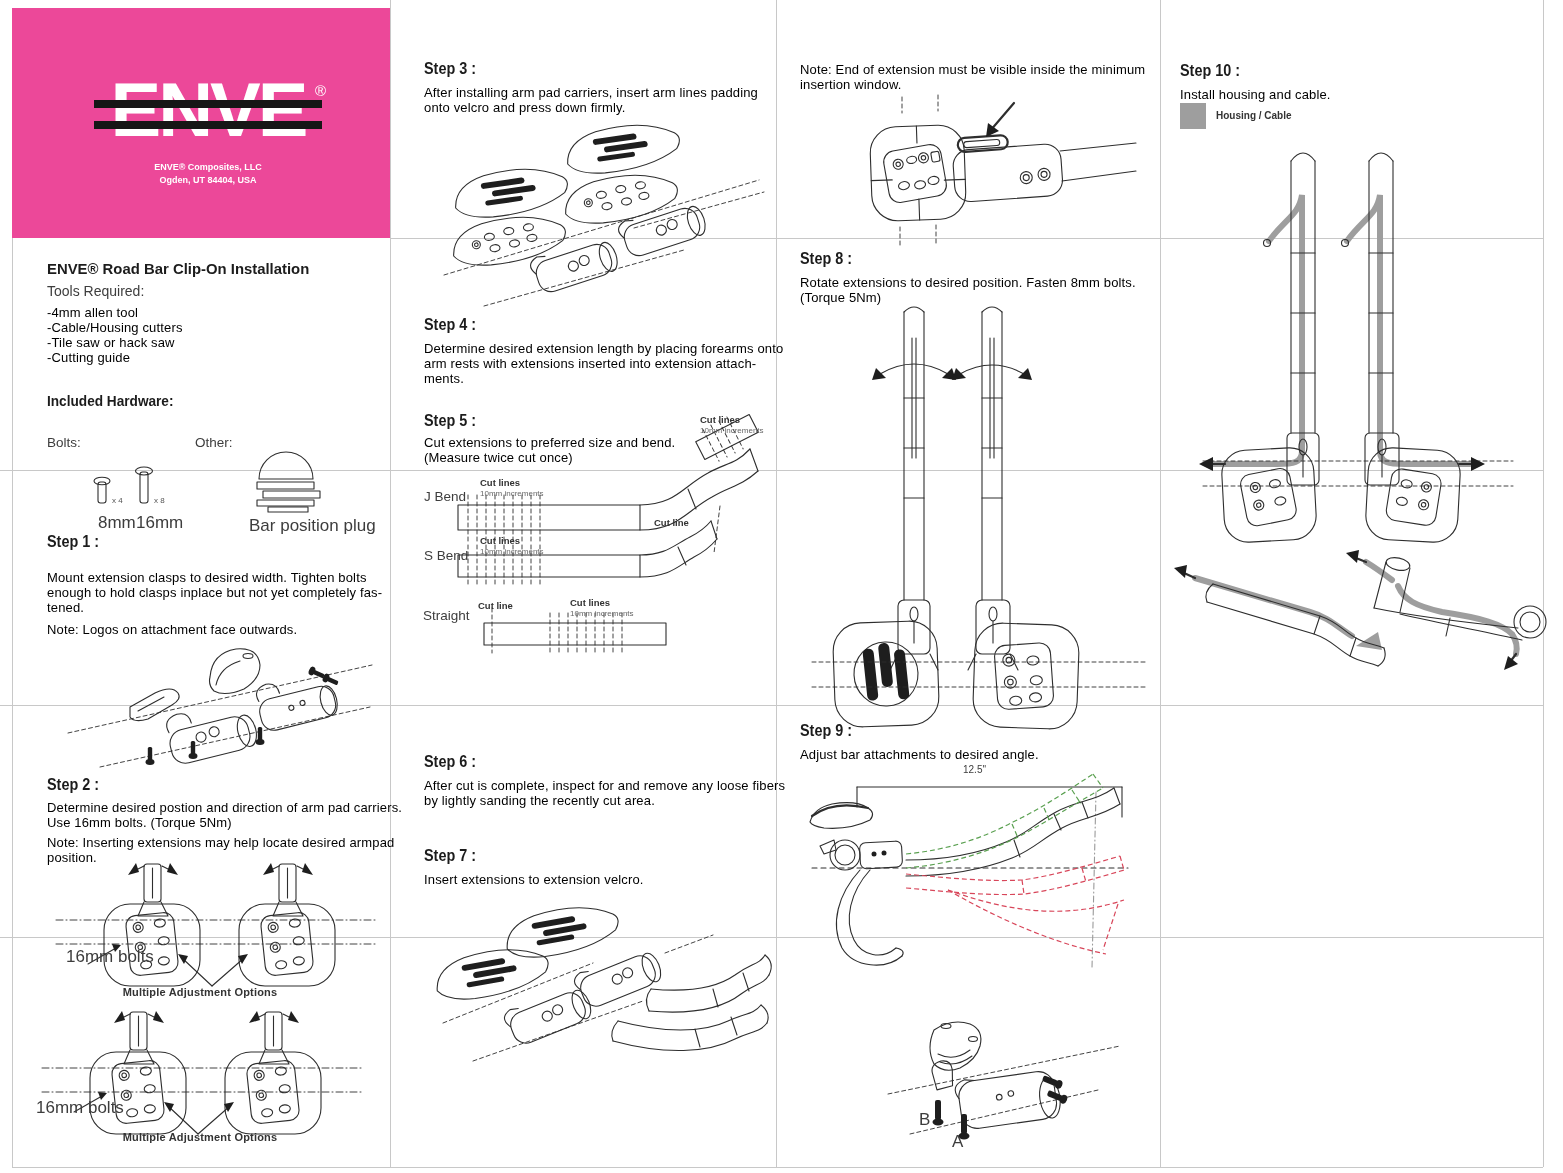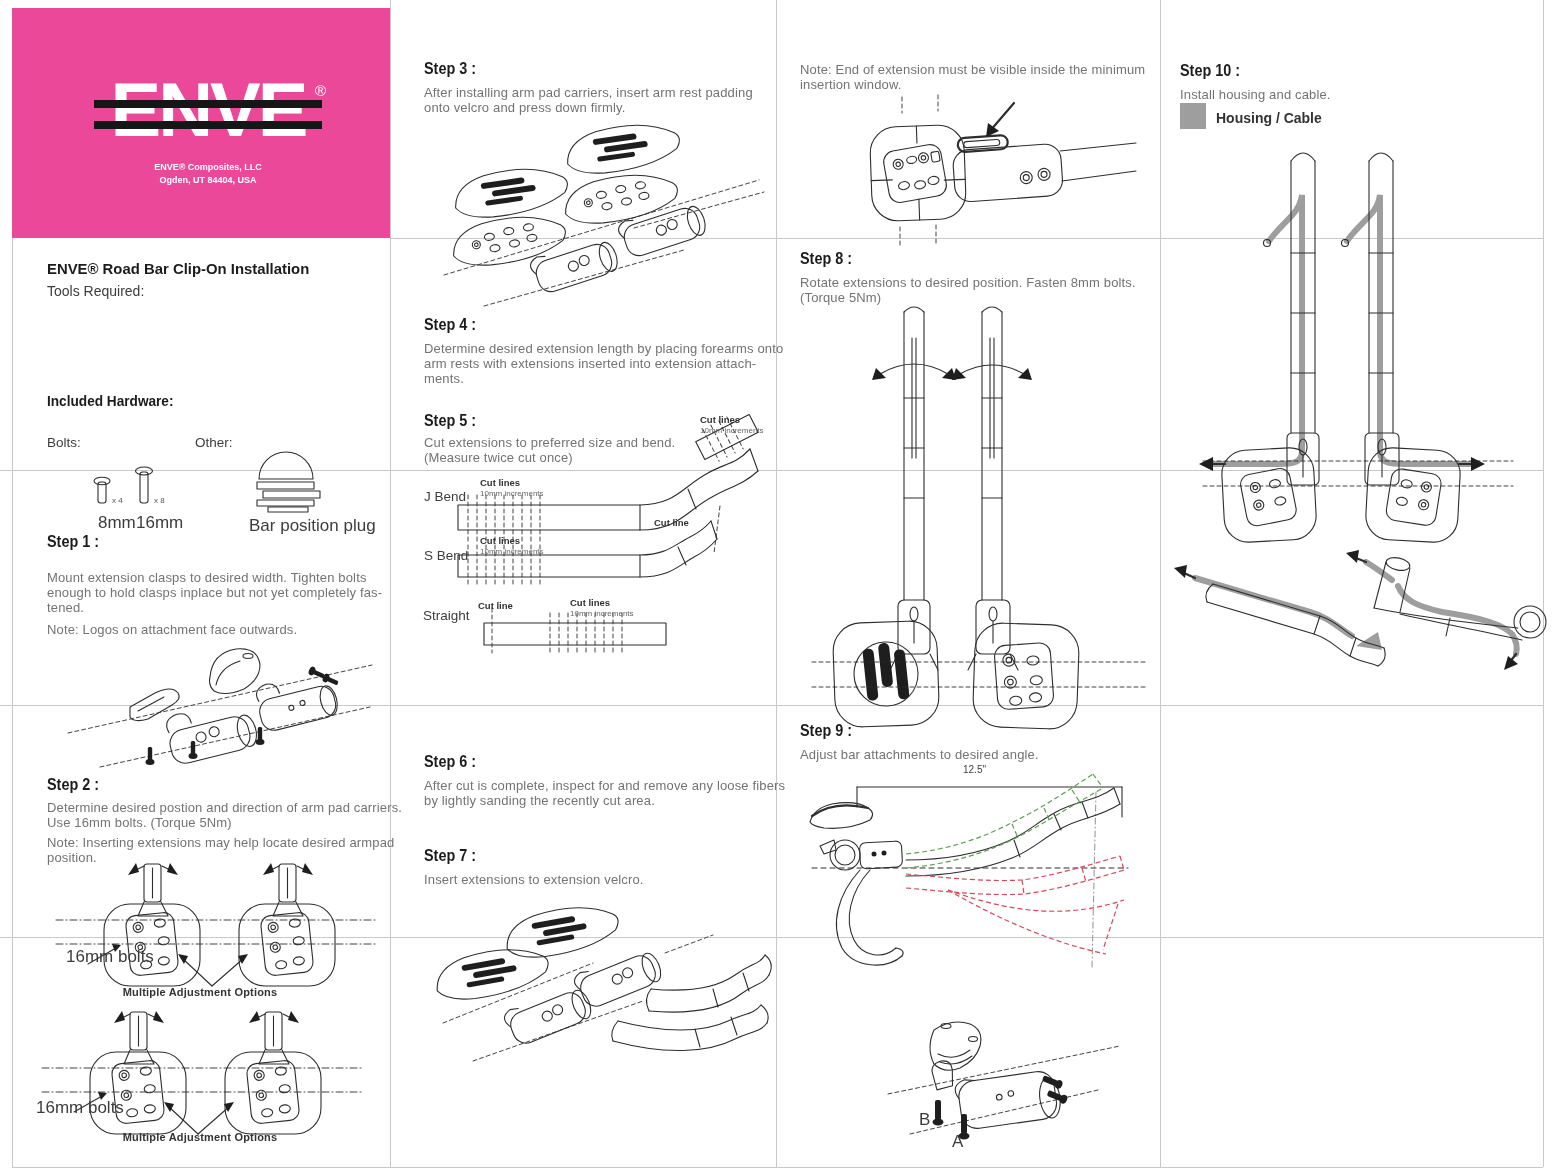--- a/index.html
+++ b/index.html
@@ -5,21 +5,21 @@
   html,body{margin:0;padding:0;background:#fff}
   .page{position:relative;width:1563px;height:1173px;background:#fff;overflow:hidden;
         font-family:"Liberation Sans",sans-serif;color:#3a3a3a}
   .abs{position:absolute}
   .vline{position:absolute;width:1px;background:#c8c8c8}
   .hline{position:absolute;height:1px;background:#c8c8c8}
   .logo-box{position:absolute;left:12px;top:8px;width:378px;height:230px;background:#ec4899}
   .title{font-size:15.5px;font-weight:bold;color:#1c1c1c;transform:scaleX(.96);transform-origin:left top;white-space:nowrap}
   .h2{font-size:14.5px;font-weight:bold;color:#1c1c1c;transform:scaleX(.94);transform-origin:left top;white-space:nowrap}
   .steph{font-size:16px;font-weight:bold;color:#1c1c1c;transform:scaleX(.9);transform-origin:left top;white-space:nowrap}
-  .body{font-size:13px;line-height:15px;color:#737373;white-space:pre-line;letter-spacing:.15px}
+  .body{font-size:13px;line-height:15px;color:#000000;white-space:pre-line;letter-spacing:.15px}
   .sub{font-size:13.5px;color:#3d3d3d;white-space:nowrap}
   .lblb{font-size:9.5px;font-weight:bold;color:#333;white-space:nowrap}
   .lbls{font-size:8px;color:#666;white-space:nowrap}
   .lbl{font-size:17px;color:#3d3d3d;white-space:nowrap}
   .lbltiny{font-size:8px;color:#555;white-space:nowrap}
   .lbladj{font-size:11px;font-weight:bold;color:#333;letter-spacing:.2px;text-align:center}
   svg{display:block;position:absolute;overflow:visible}
   .ln{stroke:#2e2e2e;fill:none;stroke-width:1.1;stroke-linecap:round;stroke-linejoin:round}
   .thk{stroke-width:2.2}
   .dsh{stroke-dasharray:4 3;stroke-width:.9}
@@ -49,20 +49,24 @@
       <rect x="82" y="92" width="228" height="8" fill="#161616"></rect>
       <rect x="82" y="113" width="228" height="8" fill="#161616"></rect>
       <text x="303" y="88" font-size="15" fill="#ffffff">®</text>
       <text x="196" y="162" text-anchor="middle" font-size="9" font-weight="bold" fill="#ffffff">ENVE® Composites, LLC</text>
       <text x="196" y="175" text-anchor="middle" font-size="9" font-weight="bold" fill="#ffffff">Ogden, UT 84404, USA</text>
     </svg>
   </div>
 
   <div class="abs title" style="left:47px;top:260px">ENVE® Road Bar Clip-On Installation</div>
   <div class="abs sub" style="left:47px;top:283px;font-size:14px">Tools Required:</div>
+  <div class="abs body" style="left:47px;top:305px">-4mm allen tool
+-Cable/Housing cutters
+-Tile saw or hack saw
+-Cutting guide</div>
 
   <div class="abs h2" style="left:47px;top:393px">Included Hardware:</div>
   <div class="abs sub" style="left:47px;top:435px">Bolts:</div>
   <div class="abs sub" style="left:195px;top:435px">Other:</div>
 
   <svg style="left:88px;top:460px" width="80" height="50" viewBox="0 0 80 50">
     <g class="ln">
       <rect x="10" y="22" width="8" height="21" rx="2.5"></rect>
       <ellipse cx="14" cy="21" rx="8" ry="3.8"></ellipse>
     </g>
@@ -188,21 +192,21 @@
   <div class="abs lbl" style="left:66px;top:947px">16mm bolts</div>
   <div class="abs lbladj" style="left:100px;top:986px;width:200px">Multiple Adjustment Options</div>
 
   <svg style="left:28px;top:1006px" width="350" height="130" viewBox="0 0 330 130">
     <use href="#pad-pair"></use>
   </svg>
   <div class="abs lbl" style="left:36px;top:1098px">16mm bolts</div>
   <div class="abs lbladj" style="left:100px;top:1131px;width:200px">Multiple Adjustment Options</div>
 
   <div class="abs steph" style="left:424px;top:60px">Step 3 :</div>
-  <div class="abs body" style="left:424px;top:85px">After installing arm pad carriers, insert arm rest padding
+  <div class="abs body" style="left:424px;top:85px">After installing arm pad carriers, insert arm lines padding
 onto velcro and press down firmly.</div>
 
   <svg style="left:424px;top:110px" width="345" height="200" viewBox="0 0 345 200">
     <defs>
       <g id="pad-striped" class="ln">
         <path d="M-58,8 Q-56,-14 -26,-20 Q22,-27 52,-8 Q60,-2 52,8 Q24,24 -22,22 Q-50,20 -58,8 Z"></path>
         <rect class="dk" x="-30" y="-13" width="44" height="6" rx="3"></rect>
         <rect class="dk" x="-20" y="-4" width="44" height="6" rx="3"></rect>
         <rect class="dk" x="-28" y="5" width="38" height="5" rx="2.5"></rect>
       </g>
@@ -578,21 +582,21 @@
       <rect class="dk" x="10" y="9" width="15" height="6" rx="2"></rect>
         <ellipse class="dk" cx="27" cy="12" rx="3.5" ry="4.5"></ellipse>
     </g>
   </svg>
   <div class="abs lbl" style="left:919px;top:1110px">B</div>
   <div class="abs lbl" style="left:952px;top:1132px">A</div>
 
   <div class="abs steph" style="left:1180px;top:62px">Step 10 :</div>
   <div class="abs body" style="left:1180px;top:87px">Install housing and cable.</div>
   <div class="abs" style="left:1180px;top:103px;width:26px;height:26px;background:#9e9e9e"></div>
-  <div class="abs lblb" style="left:1216px;top:110px;font-size:14px">Housing / Cable</div>
+  <div class="abs lblb" style="left:1216px;top:110px;font-size:10px">Housing / Cable</div>
 
   <svg style="left:1173px;top:133px" width="372" height="432" viewBox="0 0 372 432">
 
     <path class="gry" d="M96,108 C112,86 126,82 129,62 V318 C129,330 120,331 104,331 L40,331"></path>
     <path class="gry" d="M174,108 C190,86 204,82 207,62 V318 C207,330 216,331 232,331 L297,331"></path>
     <g class="ln">
       <ellipse cx="94" cy="110" rx="3.5" ry="3.5"></ellipse>
         <ellipse cx="172" cy="110" rx="3.5" ry="3.5"></ellipse>
 
       <path d="M118,28 V300"></path>

